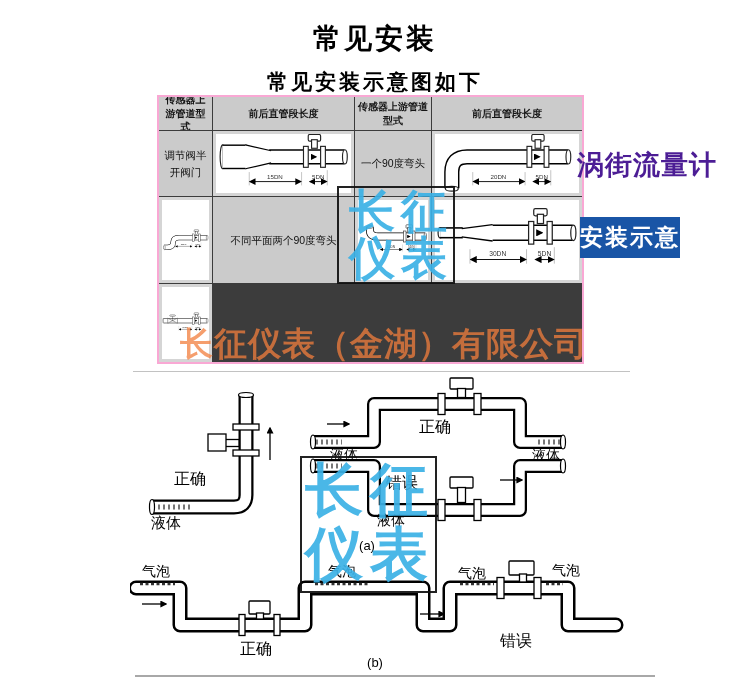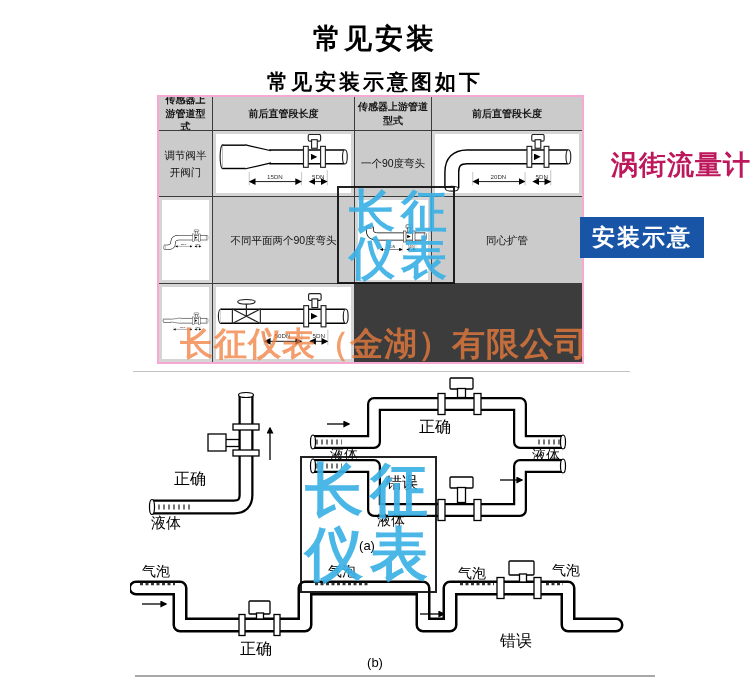--- a/index.html
+++ b/index.html
@@ -16,24 +16,24 @@
           grid-template-rows:33px 65px 86px 78px;gap:1px}
   .cell{background:#cbcbcb;display:flex;align-items:center;justify-content:center;overflow:hidden}
   .cell.hdr{font-size:10px;font-weight:bold;text-align:center;line-height:1.35;color:#141414;padding:0 2px}
   .cell.lbl{font-size:10.5px;text-align:center;line-height:1.55;color:#101010;padding:0 4px}
   .cell.diag{background:#d5d5d5;padding:3px}
   .diag-inner{background:#fff;width:100%;height:100%}
   .diag-inner svg{width:100%;height:100%;display:block}
   .dim{font-size:6.5px;fill:#333}
   .ct{fill:#000}
   
-  .product-title{position:absolute;left:611px;top:147px;font-size:27px;font-weight:bold;
-                 color:#be185d;letter-spacing:1px;white-space:nowrap}
+  .product-title{position:absolute;left:577px;top:147px;font-size:27px;font-weight:bold;
+                 color:#4c1d95;letter-spacing:1px;white-space:nowrap}
   .badge{position:absolute;left:580px;top:217px;background:#1955A6;color:#fff;font-size:23px;
-         font-weight:bold;padding:5px 12px;letter-spacing:2px;white-space:nowrap}
+         font-weight:bold;padding:5px 0;letter-spacing:2px;white-space:nowrap}
   
   .wm-box{position:absolute;border:2px solid #101010;color:#3BB1E6;font-weight:bold;
           text-align:right;z-index:5;opacity:.92}
   .wm-upper{left:337px;top:186px;width:114px;height:94px;font-size:46px;line-height:47px;letter-spacing:6px}
   .wm-lower{left:300px;top:456px;width:133px;height:133px;font-size:58px;line-height:64px;letter-spacing:7px}
   .wm-company{position:absolute;left:180px;top:322px;font-size:33px;font-weight:bold;
               color:rgba(242,125,60,.75);letter-spacing:1px;white-space:nowrap;z-index:6}
   .divider{position:absolute;left:133px;top:371px;width:497px;height:1px;background:#c2c2c2}
   .fig{position:absolute;left:130px}
   .fig-a{top:376px;width:510px;height:184px}
@@ -173,21 +173,20 @@
               <line x1="116" y1="38" x2="116" y2="54"></line>
             </g>
         <line x1="45" y1="50" x2="88" y2="50" stroke="#111" stroke-width="1" marker-start="url(#as)" marker-end="url(#ae)"></line>
         <line x1="98" y1="50" x2="115" y2="50" stroke="#111" stroke-width="1" marker-start="url(#as)" marker-end="url(#ae)"></line>
         <text class="dim" x="66" y="47" text-anchor="middle">40DN</text>
         <text class="dim" x="106.5" y="47" text-anchor="middle">5DN</text>
       </svg>
     </div>
       </div>
 
-    <div class="cell lbl">同心扩管</div>
     <div class="cell diag">
         <div class="diag-inner">
       <svg viewBox="0 0 140 62">
         <ellipse cx="5" cy="24" rx="2" ry="5" fill="#fff" stroke="#222" stroke-width="1.2"></ellipse>
         <path d="M5 24 H27" stroke="#000" stroke-width="11" fill="none"></path>
         <path d="M5 24 H27" stroke="#fff" stroke-width="8" fill="none"></path>
         <path d="M55 24 H134" stroke="#000" stroke-width="16" fill="none"></path>
         <path d="M55 24 H134" stroke="#fff" stroke-width="13" fill="none"></path>
         <polygon points="26,20 56,16 56,32 26,28" fill="#fff"></polygon>
         <line x1="26" y1="20" x2="56" y2="16" stroke="#000" stroke-width="1.3"></line>

